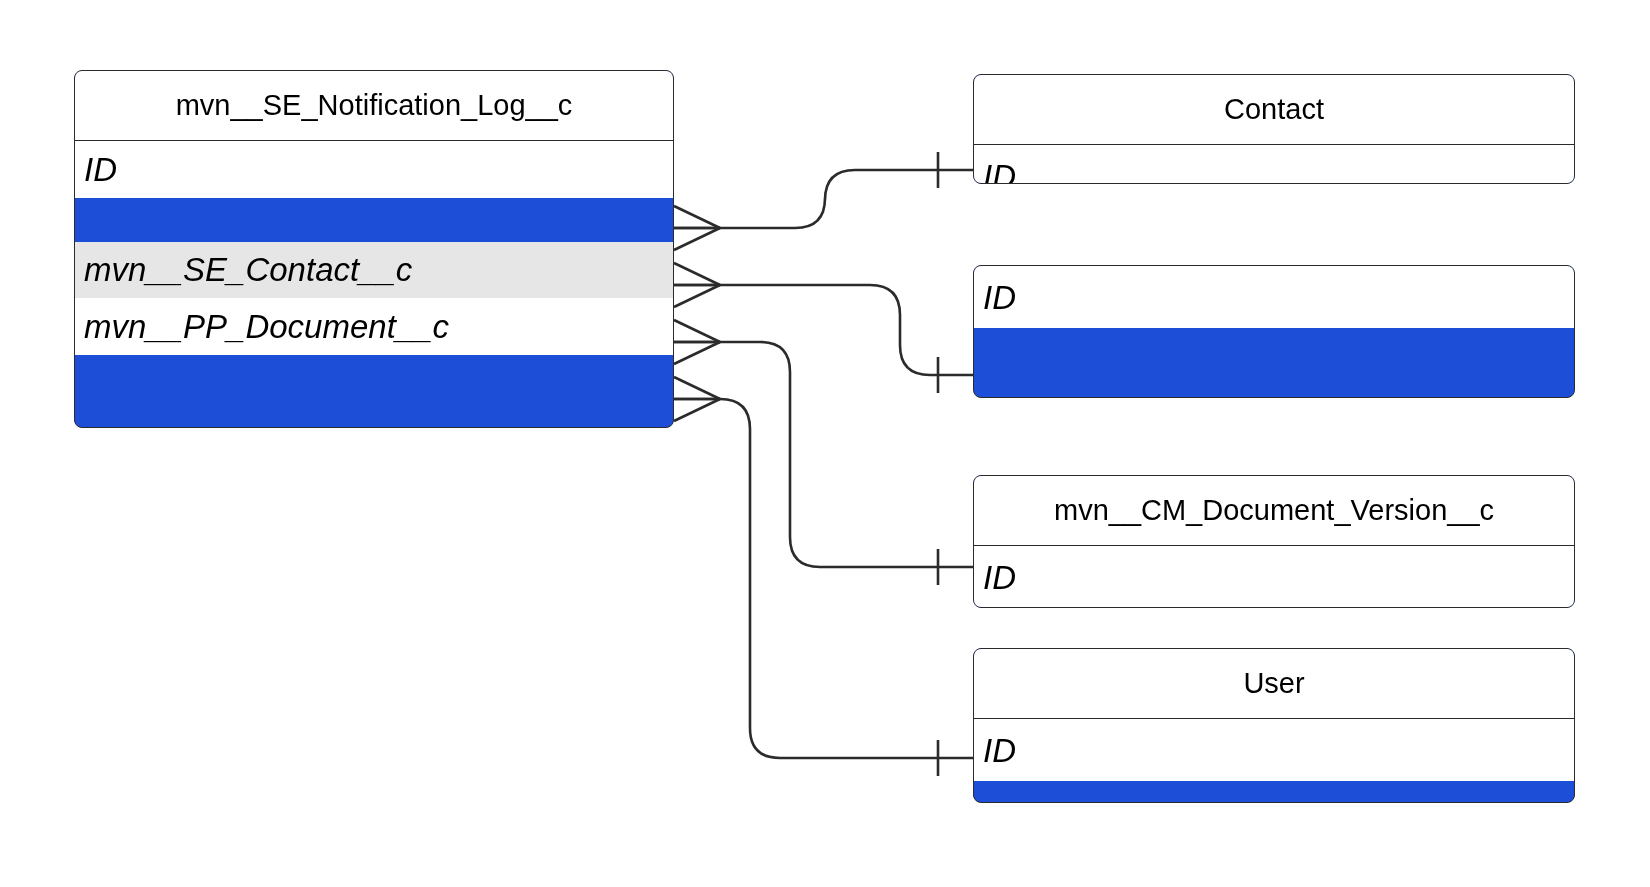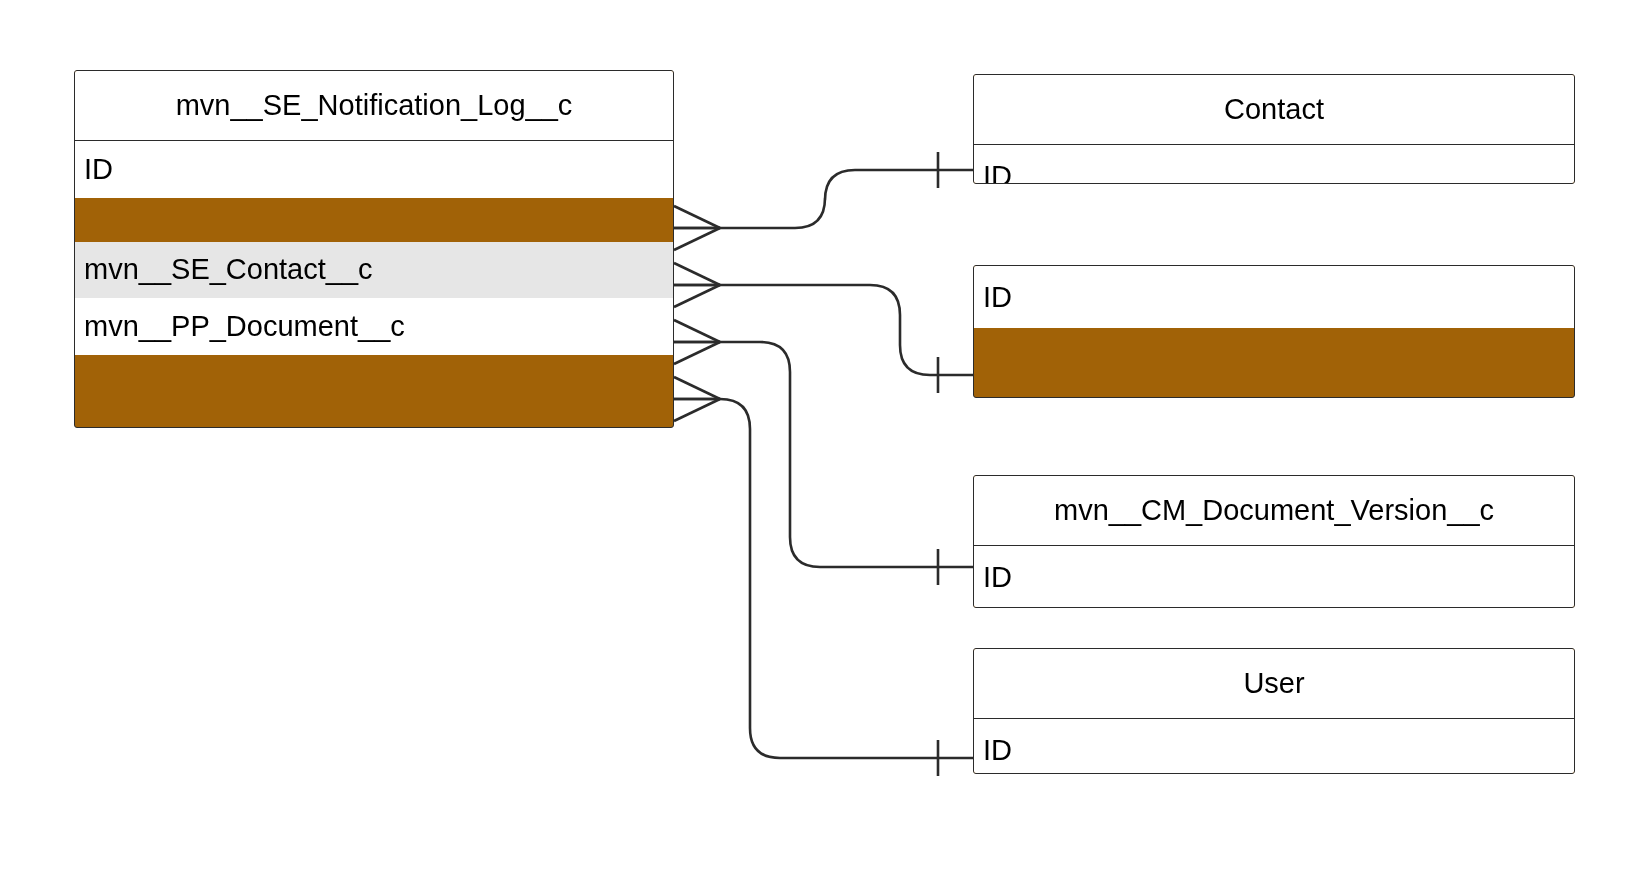--- a/index.html
+++ b/index.html
@@ -19,23 +19,23 @@
     position: absolute;
     left: 0;
     top: 0;
     width: 1650px;
     height: 887px;
     pointer-events: none;
   }
   .entity {
     position: absolute;
     box-sizing: border-box;
-    background: #a16207;
+    background: #1d4ed8;
     border: 1.6px solid #2b2b2b;
-    border-radius: 3px;
+    border-radius: 8px;
     overflow: hidden;
   }
   .entity-title {
     box-sizing: border-box;
     width: 100%;
     text-align: center;
     font-size: 29px;
     color: #000000;
     line-height: 1;
     display: flex;
@@ -44,28 +44,29 @@
     border-bottom: 1.6px solid #2b2b2b;
     background: #ffffff;
     white-space: nowrap;
   }
   .attr-list {
     display: block;
   }
   .attr {
     box-sizing: border-box;
     width: 100%;
-    font-size: 29px;
+    font-size: 33px;
     color: #000000;
     line-height: 1;
     display: flex;
     align-items: center;
     padding-left: 9px;
     background: #ffffff;
     white-space: nowrap;
+    font-style: italic;
   }
   .attr.alt {
     background: #e6e6e6;
     margin-top: 44px;
   }
 
   
   #entity-notification-log {
     left: 74px;
     top: 70px;
@@ -76,21 +77,21 @@
   #entity-notification-log .attr { height: 56.5px; }
 
   
   .entity-right { left: 973px; width: 602px; }
   .entity-right .entity-title { height: 70px; }
   .entity-right .attr { height: 62px; }
 
   #entity-contact            { top: 74px;  height: 110px; }
   #entity-cm-document        { top: 265px; height: 133px; }
   #entity-cm-document-version{ top: 457px; height: 133px; margin-top: 18px; }
-  #entity-user               { top: 648px; height: 126px; }
+  #entity-user               { top: 648px; height: 155px; }
 </style>
 </head>
 <body>
 
 <div id="canvas">
 
   <svg id="edge-layer" viewBox="0 0 1650 887" xmlns="http://www.w3.org/2000/svg">
     <g fill="none" stroke="#2b2b2b" stroke-width="2.6" stroke-linecap="butt" stroke-linejoin="round">
 
       <g>

